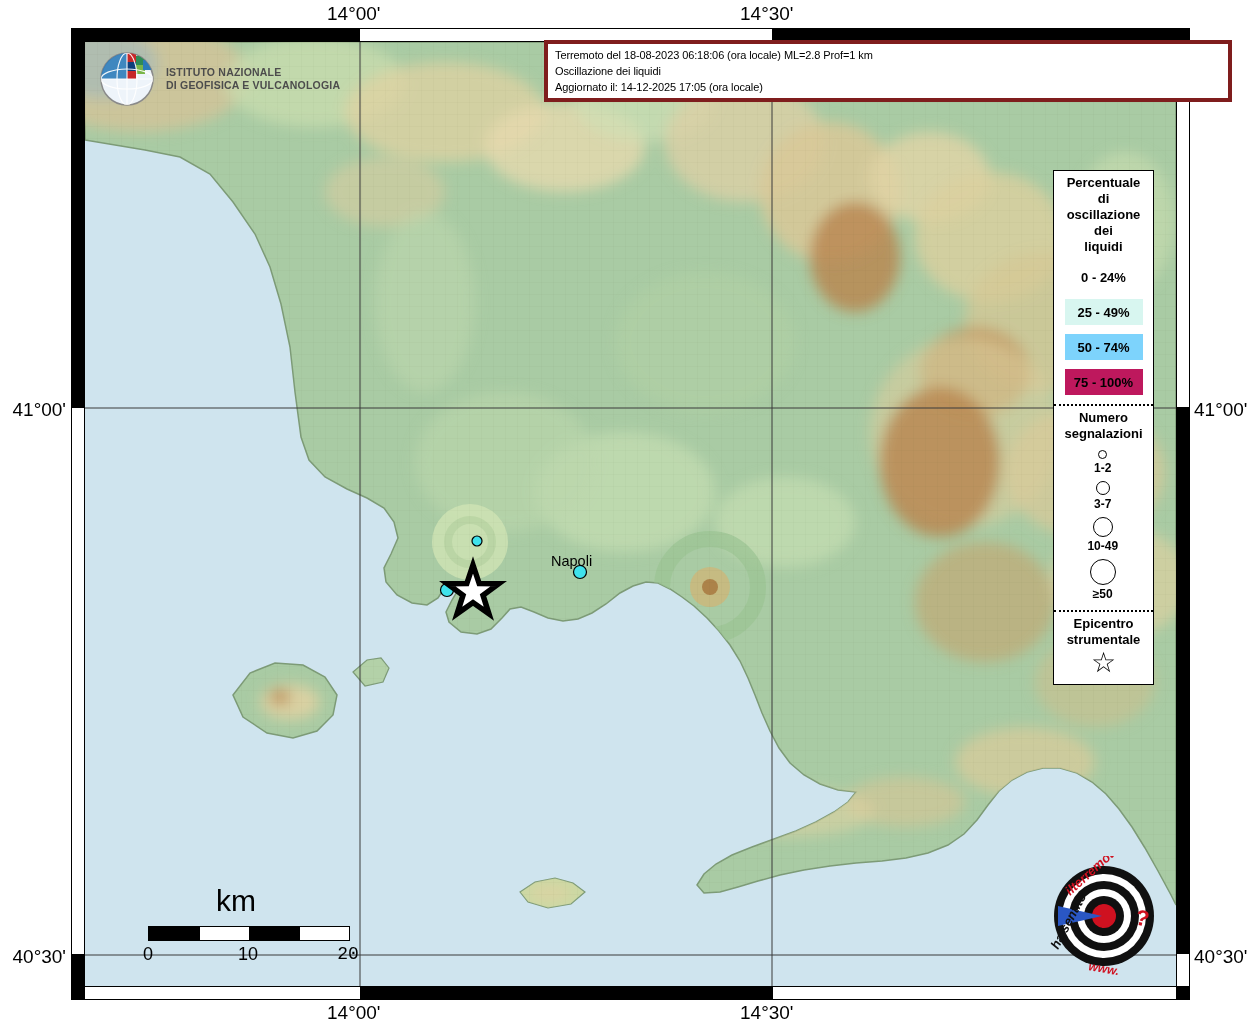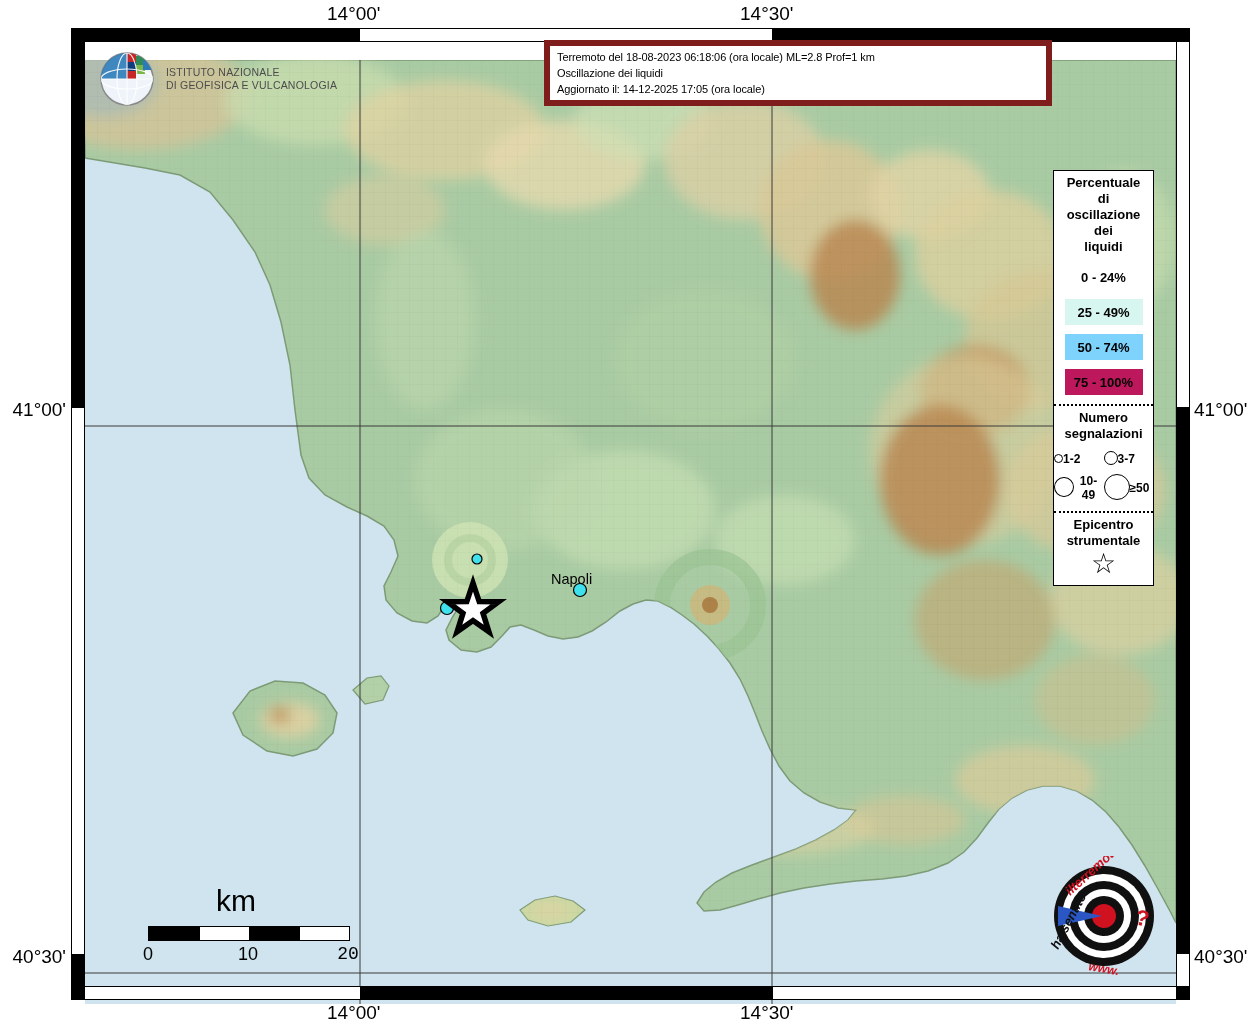--- a/index.html
+++ b/index.html
@@ -11,42 +11,42 @@
 
   
   .fstrip{position:absolute;display:flex;}
   .fstrip.v{flex-direction:column;}
   .seg{flex-grow:1;}
   .seg.b{background:#000;}
   .seg.w{background:#fff;border:1px solid #000;box-sizing:border-box;}
   .fcorner{position:absolute;width:14px;height:14px;background:#000;}
 
   
-  #map{position:absolute;left:85px;top:60px;width:1091px;height:768px;background:#cfe4ee;}
+  #map{position:absolute;left:85px;top:42px;width:1091px;height:768px;background:#cfe4ee;}
   #map svg{display:block;}
   text{font-family:"Liberation Sans",sans-serif;}
 
   
-  #infobox{position:absolute;left:544px;top:40px;width:508px;background:#fff;
-           border:6px solid #7f1d1d;padding:3px 7px;box-sizing:border-box;z-index:30;}
+  #infobox{position:absolute;left:544px;top:40px;width:688px;background:#fff;
+           border:4px solid #7f1d1d;padding:3px 7px;box-sizing:border-box;z-index:30;}
   #infobox p{margin:0;font-size:11px;letter-spacing:-0.1px;line-height:16px;white-space:nowrap;overflow:hidden;}
 
   
   #ingv{position:absolute;left:96px;top:48px;display:flex;align-items:center;z-index:25;}
-  #ingv .txt{margin-left:8px;font-size:10.5px;font-weight:normal;color:#4c4c4c;line-height:13px;letter-spacing:0.2px;}
+  #ingv .txt{margin-left:8px;font-size:10.5px;font-weight:bold;color:#4c4c4c;line-height:13px;letter-spacing:0.2px;}
 
   
   #legend{position:absolute;left:1053px;top:170px;width:101px;background:#fff;
           border:1.5px solid #000;box-sizing:border-box;z-index:30;
           text-align:center;font-weight:bold;font-size:13px;padding:4px 0 6px 0;}
   #legend .tline{line-height:16px;text-align:center;}
   .swatch{width:78px;height:26px;margin:9px auto 0 auto;display:flex;align-items:center;justify-content:center;}
   .lg-divider{border-top:2px dotted #000;margin:9px 0 4px 0;}
   .circgrid{display:flex;flex-wrap:wrap;margin-top:2px;}
-  .circcell{width:50%;display:flex;flex-direction:row;align-items:center;margin-top:6px;}
+  .circcell{width:50%;display:flex;flex-direction:column;align-items:center;margin-top:6px;padding-left:24px;}
   .circcell .ring{border:1.5px solid #000;border-radius:50%;background:#fff;}
   .circcell .clab{font-size:12px;font-weight:bold;margin-top:2px;}
   .d1{width:7px;height:7px;}
   .d2{width:12px;height:12px;}
   .d3{width:18px;height:18px;}
   .d4{width:24px;height:24px;}
   .starsym{font-size:28px;line-height:30px;font-weight:normal;}
 
   
   #scalebar{position:absolute;left:120px;top:884px;z-index:20;}

